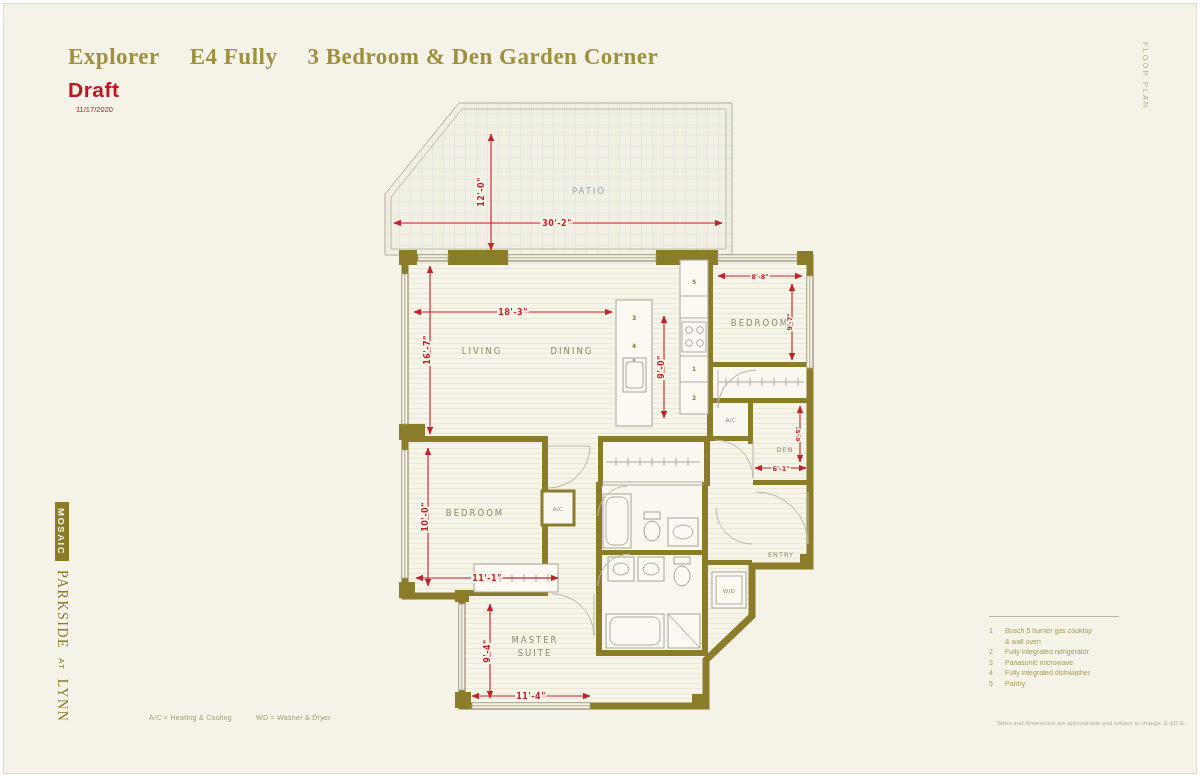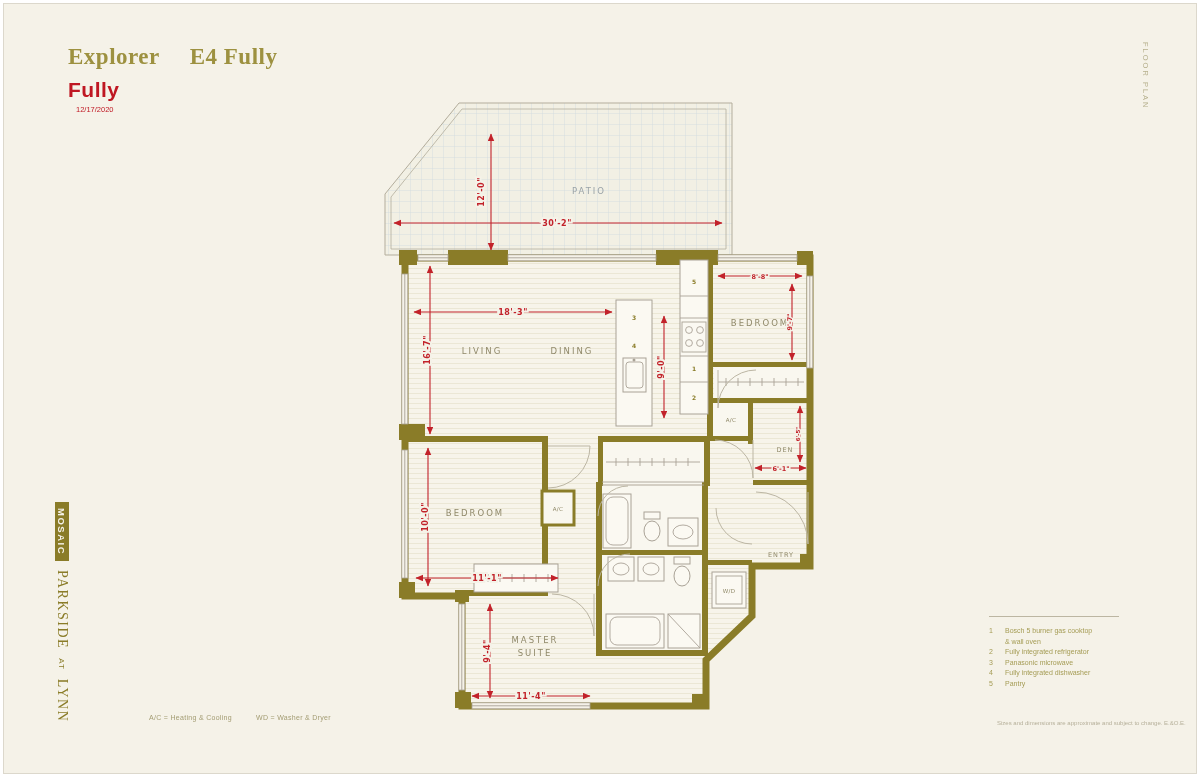--- a/index.html
+++ b/index.html
@@ -58,23 +58,24 @@
   .win{fill:#f5f2e8;stroke:#a9a296;stroke-width:0.8;}
 </style>
 </head>
 <body>
 
 <div class="page">
 
   <div class="title-row">
     <span>Explorer</span>
     <span>E4 Fully</span>
+    <span>3 Bedroom &amp; Den Garden Corner</span>
   </div>
-  <div class="draft">Fully</div>
-  <div class="draft-date">12/17/2020</div>
+  <div class="draft">Draft</div>
+  <div class="draft-date">11/17/2020</div>
 
   <div class="floorplan-tag">FLOOR PLAN</div>
 
   <div class="brand">
     <span class="mosaic">MOSAIC</span>
     <span class="proj">PARKSIDE</span>
     <span class="at">AT</span>
     <span class="proj">LYNN</span>
   </div>
 

